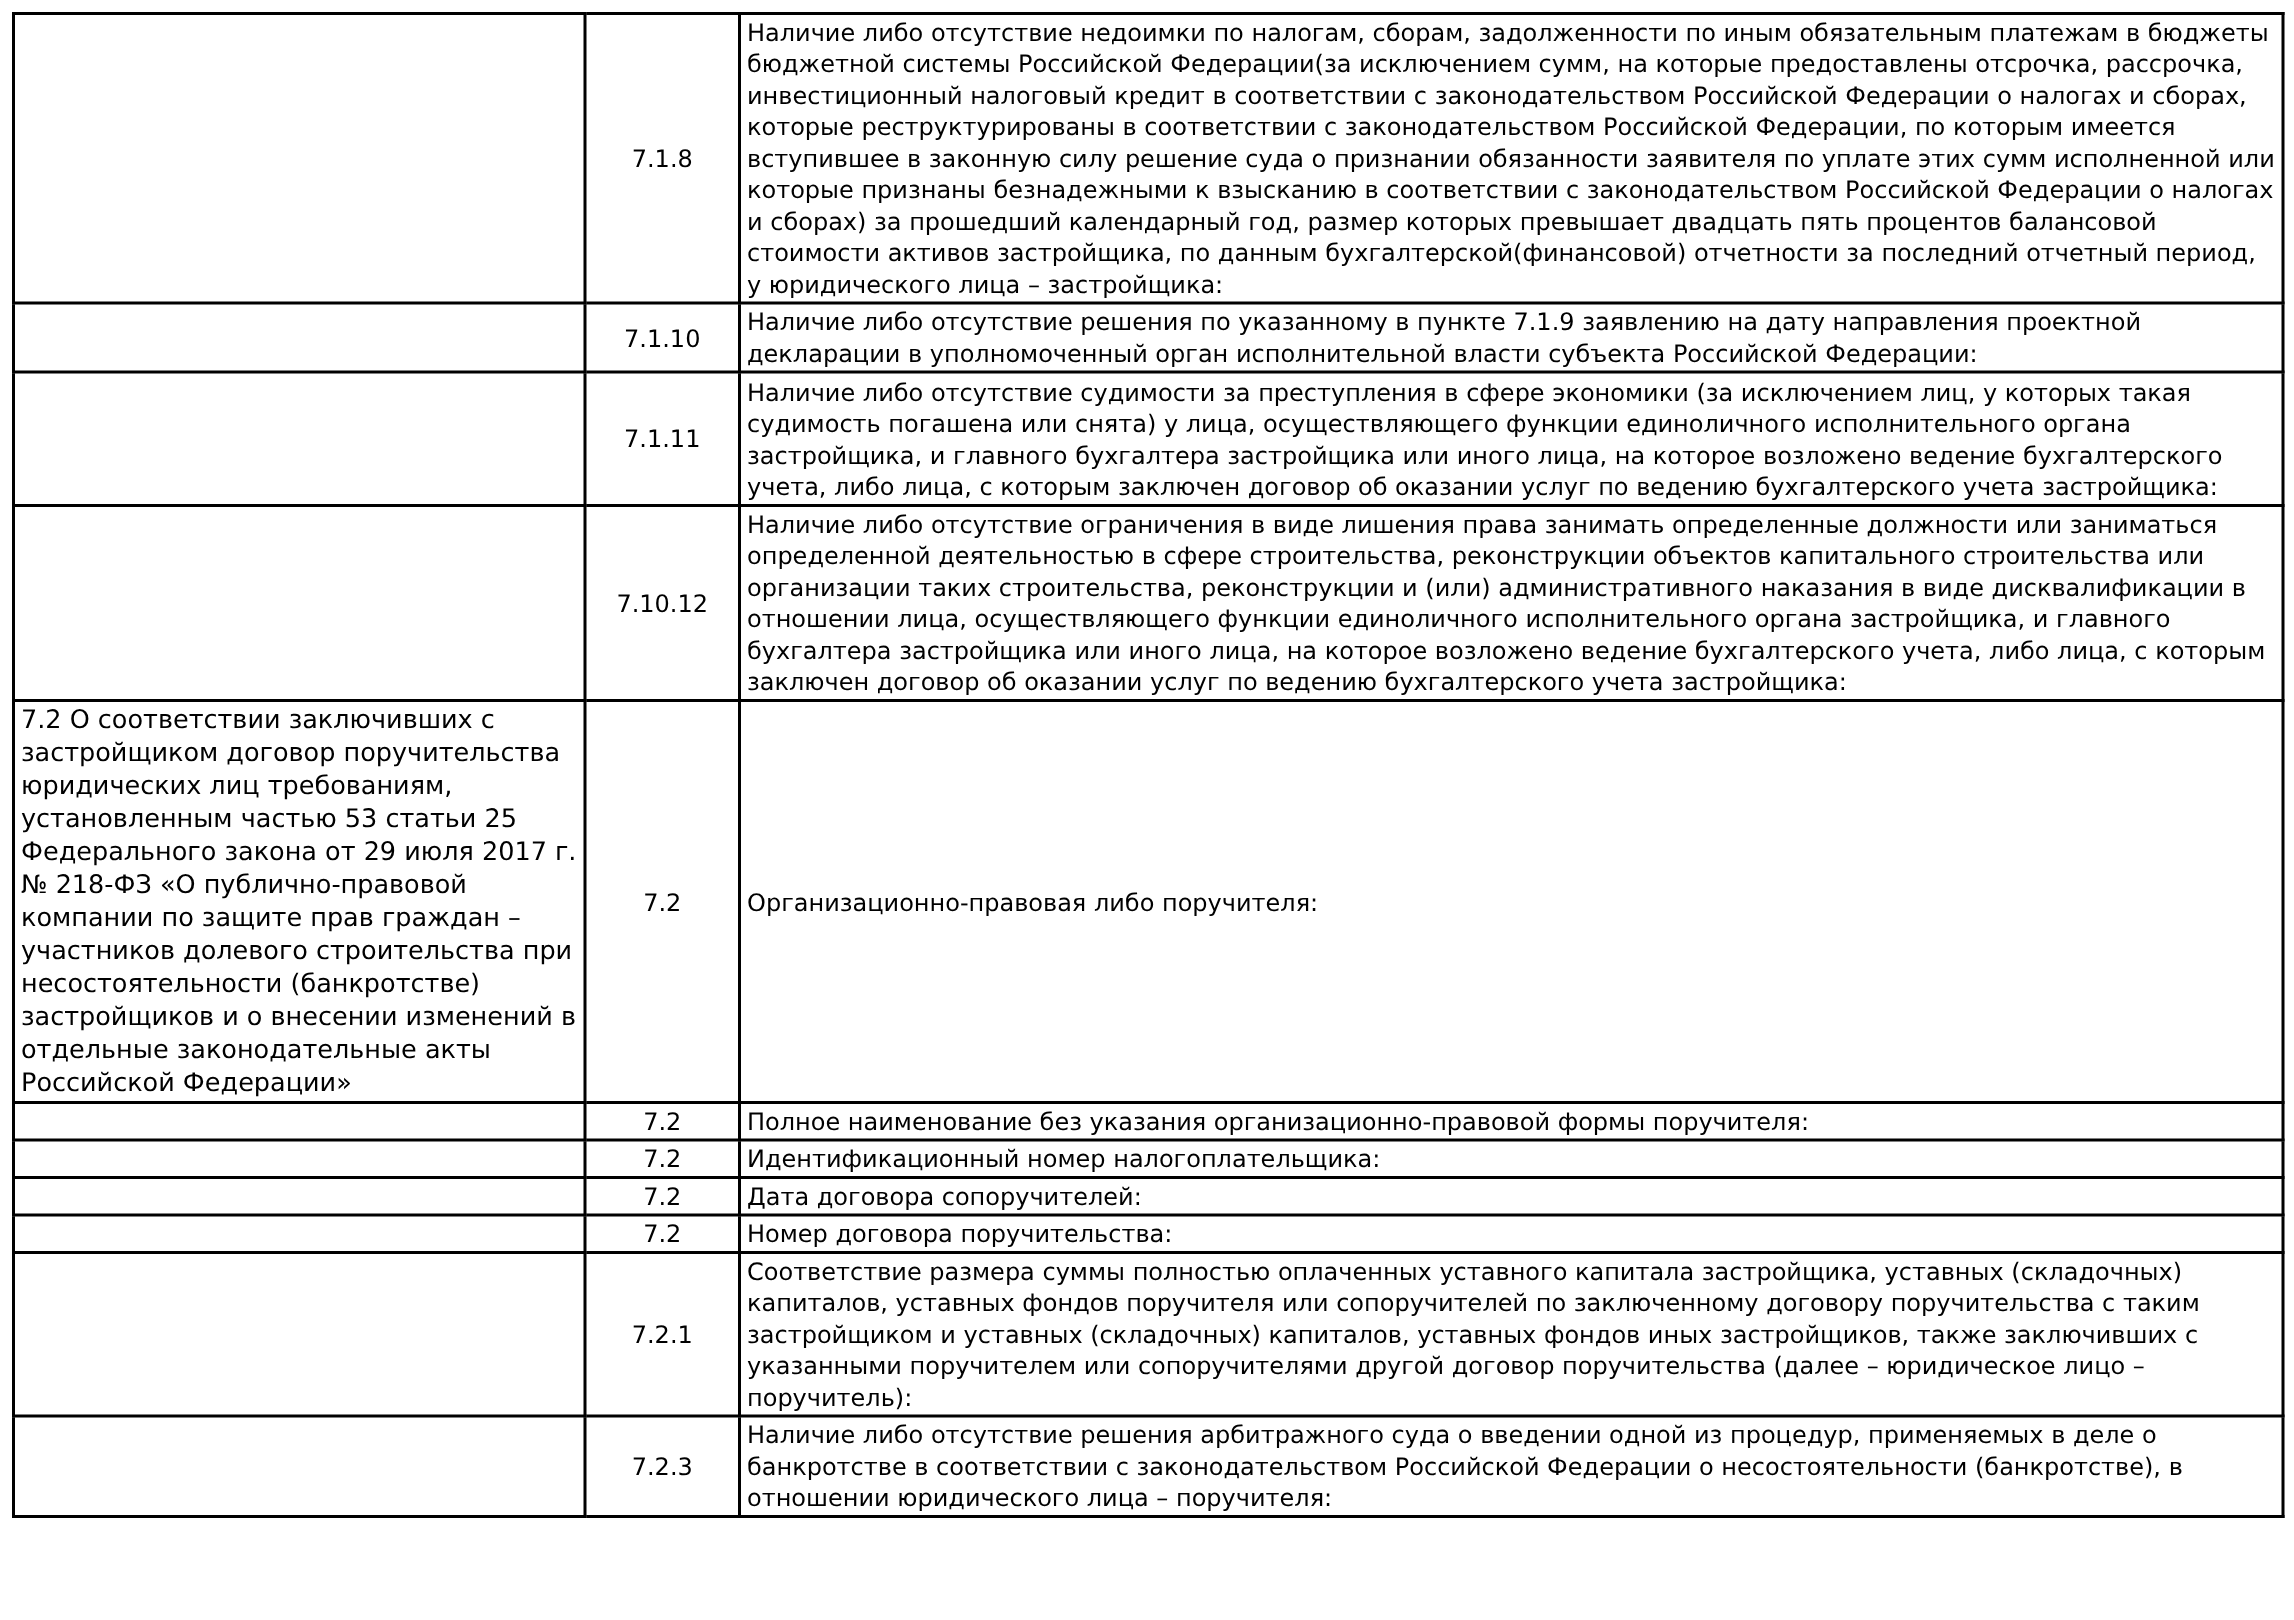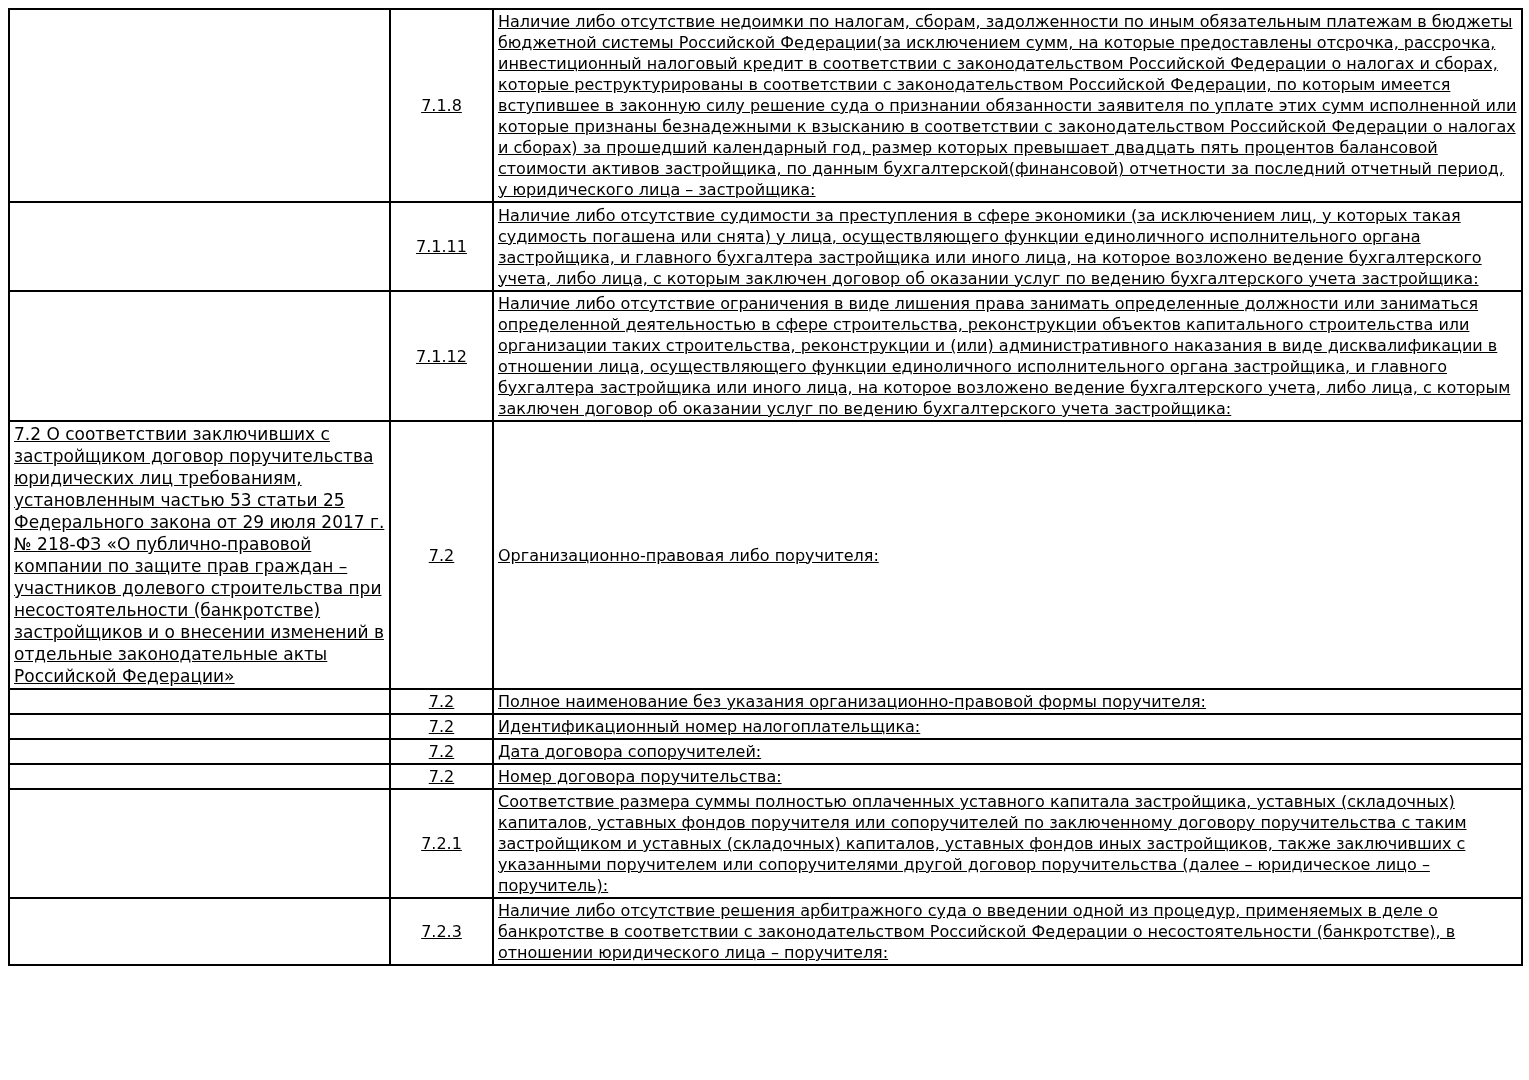--- a/index.html
+++ b/index.html
@@ -22,21 +22,20 @@
     top: 8px;
     width: 1513px;
     table-layout: fixed;
     border-collapse: collapse;
   }
   table.req-table td {
     border: 2px solid #000000;
     vertical-align: middle;
     padding: 1px 4px 1px 4px;
     overflow: hidden;
-    text-decoration: underline;
   }
   td.c-left {
     font-size: 17px;
     line-height: 22px;
     word-wrap: break-word;
   }
   td.c-num {
     font-size: 16px;
     line-height: 21px;
     text-align: center;
@@ -56,28 +55,33 @@
       <col style="width:381px">
       <col style="width:103px">
       <col style="width:1029px">
     </colgroup>
     <tbody>
       <tr style="height:192px">
         <td class="c-left"></td>
         <td class="c-num">7.1.8</td>
         <td class="c-text">Наличие либо отсутствие недоимки по налогам, сборам, задолженности по иным обязательным платежам в бюджеты бюджетной системы Российской Федерации(за исключением сумм, на которые предоставлены отсрочка, рассрочка, инвестиционный налоговый кредит в соответствии с законодательством Российской Федерации о налогах и сборах, которые реструктурированы в соответствии с законодательством Российской Федерации, по которым имеется вступившее в законную силу решение суда о признании обязанности заявителя по уплате этих сумм исполненной или которые признаны безнадежными к взысканию в соответствии с законодательством Российской Федерации о налогах и сборах) за прошедший календарный год, размер которых превышает двадцать пять процентов балансовой стоимости активов застройщика, по данным бухгалтерской(финансовой) отчетности за последний отчетный период, у юридического лица – застройщика:</td>
       </tr>
+      <tr style="height:45px">
+        <td class="c-left"></td>
+        <td class="c-num">7.1.10</td>
+        <td class="c-text">Наличие либо отсутствие решения по указанному в пункте 7.1.9 заявлению на дату направления проектной декларации в уполномоченный орган исполнительной власти субъекта Российской Федерации:</td>
+      </tr>
       <tr style="height:89px">
         <td class="c-left"></td>
         <td class="c-num">7.1.11</td>
         <td class="c-text">Наличие либо отсутствие судимости за преступления в сфере экономики (за исключением лиц, у которых такая судимость погашена или снята) у лица, осуществляющего функции единоличного исполнительного органа застройщика, и главного бухгалтера застройщика или иного лица, на которое возложено ведение бухгалтерского учета, либо лица, с которым заключен договор об оказании услуг по ведению бухгалтерского учета застройщика:</td>
       </tr>
       <tr style="height:120px">
         <td class="c-left"></td>
-        <td class="c-num">7.1.12</td>
+        <td class="c-num">7.10.12</td>
         <td class="c-text">Наличие либо отсутствие ограничения в виде лишения права занимать определенные должности или заниматься определенной деятельностью в сфере строительства, реконструкции объектов капитального строительства или организации таких строительства, реконструкции и (или) административного наказания в виде дисквалификации в отношении лица, осуществляющего функции единоличного исполнительного органа застройщика, и главного бухгалтера застройщика или иного лица, на которое возложено ведение бухгалтерского учета, либо лица, с которым заключен договор об оказании услуг по ведению бухгалтерского учета застройщика:</td>
       </tr>
       <tr style="height:254px">
         <td class="c-left">7.2 О соответствии заключивших с застройщиком договор поручительства юридических лиц требованиям, установленным частью 53 статьи 25 Федерального закона от 29 июля 2017 г. № 218-ФЗ «О публично-правовой компании по защите прав граждан – участников долевого строительства при несостоятельности (банкротстве) застройщиков и о внесении изменений в отдельные законодательные акты Российской Федерации»</td>
         <td class="c-num">7.2</td>
         <td class="c-text">Организационно-правовая либо поручителя:</td>
       </tr>
       <tr style="height:25px">
         <td class="c-left"></td>
         <td class="c-num">7.2</td>

